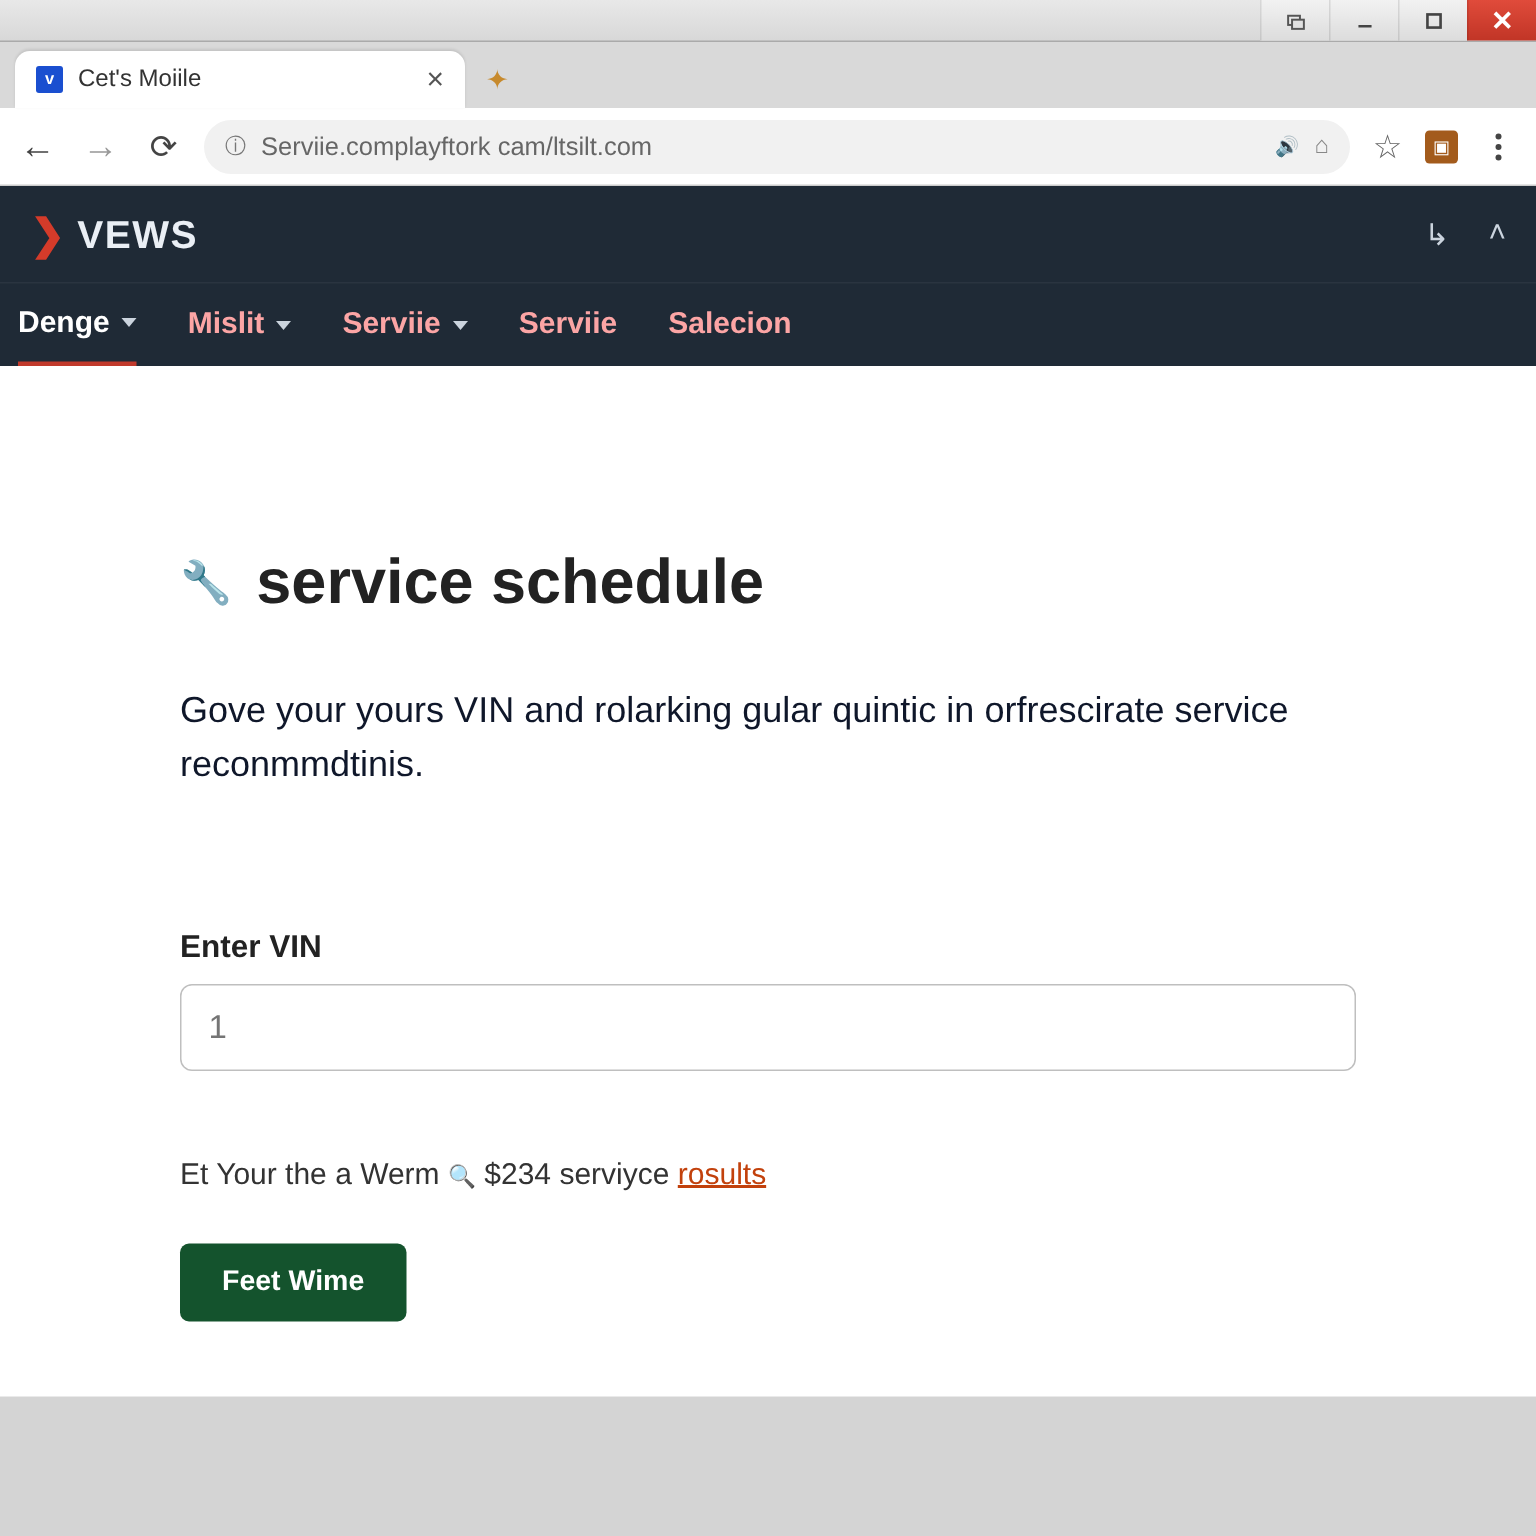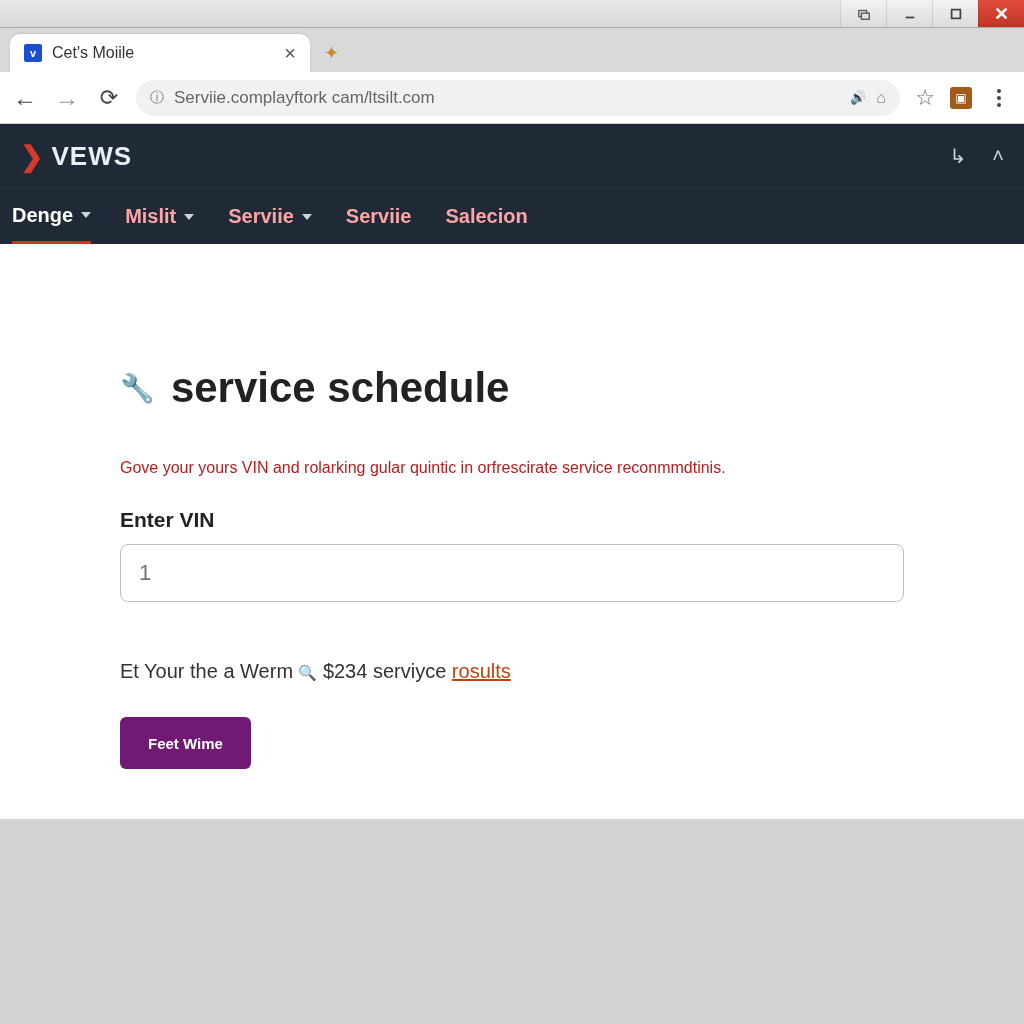--- a/index.html
+++ b/index.html
@@ -158,46 +158,46 @@
     
     .main {
       background:#fff;
       padding: 120px 120px 50px 120px;
     }
     .page-title-row { display:flex; align-items:center; gap:16px; margin-bottom: 44px;}
     .title-icon {
       font-size:28px; color:#888;
     }
     .page-title { font-size:42px; font-weight:700; color:#222; }
-    .subtitle { font-size:16px; color:#b91c1c; line-height:1.5; margin-bottom: 28px; }
+    .subtitle { font-size:24px; color:#0f172a; line-height:1.5; margin-bottom: 92px; }
     
     .form-label { font-size:21px; font-weight:600; color:#222; margin-bottom: 12px;}
     .vin-input {
       width: 100%;
       height: 58px;
       border: 1px solid #bfbfbf;
       border-radius: 8px;
       font-size: 22px;
       padding: 0 18px;
       color:#888;
     }
     
     .results-line { margin-top: 58px; font-size:20px; color:#333; }
     .results-line .amount { font-weight:500; }
     .results-link { color:#c2410c; }
     
     .primary-btn {
       margin-top: 34px;
-      background:#701a75;
+      background:#14532d;
       color:#fff;
       border:none;
       border-radius:6px;
       height: 52px;
       padding: 0 28px;
-      font-size:15px;
+      font-size:19px;
       font-weight:600;
       cursor:pointer;
     }
     .chip-icon { font-size:15px; color:#888; }
   </style>
 </head>
 <body>
 
 <div class="titlebar">
   <div class="titlebar-btn">

